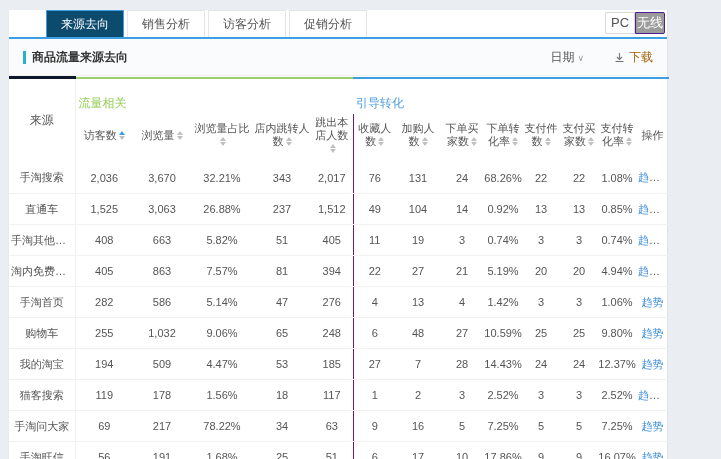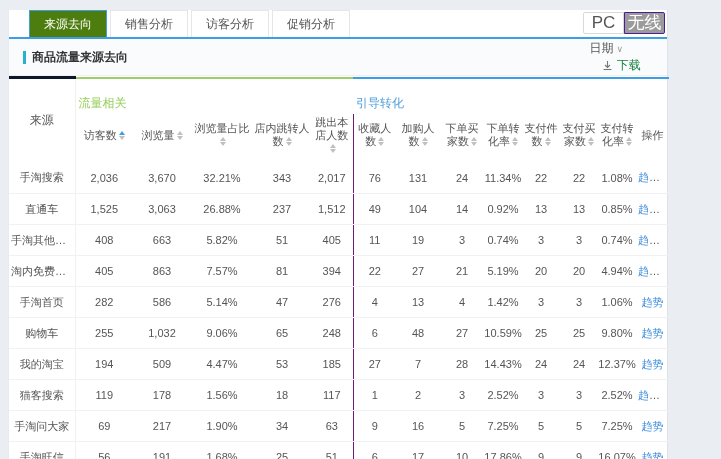--- a/index.html
+++ b/index.html
@@ -12,42 +12,42 @@
     position:absolute; left:8px; top:10px; width:660px; height:449px;
     background:#fff; border-right:1px solid #dfe3e8; border-left:1px solid #e7eaee;
   }
   
   .tabbar { display:flex; padding-left:20px; height:27px; background:#fff; }
   .tab {
     height:27px; line-height:26px; padding:0 14px; font-size:12px; color:#555;
     background:#fff; border:1px solid #e6e6e6; border-bottom:none; margin-right:3px;
     cursor:pointer; white-space:nowrap;
   }
-  .tab.active { background:#4d7c0f; border-color:#3c9fe5; color:#fff; }
+  .tab.active { background:#0c4a6e; border-color:#3c9fe5; color:#fff;margin-left:17px; }
   .blueline { height:2px; background:#3c9fe5; }
   
   .toggle { position:absolute; top:12px; right:56px; display:flex; z-index:5; }
   .toggle .tbtn {
-    width:41px; height:22px; line-height:20px; text-align:center; font-size:17px;
+    width:30px; height:22px; line-height:20px; text-align:center; font-size:13px;
     cursor:pointer;
   }
   .tbtn-pc { background:#fff; border:1px solid #d9d9d9; color:#555; border-radius:2px 0 0 2px; }
   .tbtn-wireless { background:#9b9b9b; border:1px solid #4c1d95; color:#fff; border-radius:0 2px 2px 0; }
   
   .toolbar {
     height:37px; background:#fafbfc; display:flex; align-items:center;
     padding:0 14px; border-bottom:1px solid #f0f0f0;
   }
   .tb-title { display:flex; align-items:center; font-size:12px; font-weight:bold; color:#333; }
   .tb-bar { display:inline-block; width:3px; height:13px; background:#26b3c7; margin-right:6px; }
-  .tb-right { margin-left:auto; display:flex; align-items:center; font-size:12px; color:#555;flex-direction:column; }
+  .tb-right { margin-left:auto; display:flex; align-items:center; font-size:12px; color:#555; }
   .tb-date-label { cursor:pointer; margin-right:30px; color:#555; }
   .caret { font-size:9px; color:#999; margin-left:3px; }
   .tb-range { margin-right:30px; cursor:pointer; color:#555; }
-  .tb-download { cursor:pointer; color:#15803d; display:flex; align-items:center; }
+  .tb-download { cursor:pointer; color:#a16207; display:flex; align-items:center; }
   .dl-icon { margin-right:4px; display:inline-flex; }
   
   table { width:660px; table-layout:fixed; border-collapse:collapse; }
   th, td { font-size:11px; color:#555; font-weight:normal; }
   th.source-h {
     border-top:3px solid #0f172a; border-right:1px solid #f1f1f1;
     text-align:center; color:#555; font-size:12px;
   }
   th.group { border-top:2px solid; text-align:left; font-size:12px; padding:16px 0 2px 3px; height:28px; vertical-align:top; }
   th.group.green { border-top-color:#9dce6b; color:#94ce58; }
@@ -148,21 +148,21 @@
         <tr>
           <td class="source-c">手淘搜索</td>
           <td>2,036</td>
           <td>3,670</td>
           <td>32.21%</td>
           <td>343</td>
           <td>2,017</td>
           <td class="gdiv">76</td>
           <td>131</td>
           <td>24</td>
-          <td>11.34%</td>
+          <td>68.26%</td>
           <td>22</td>
           <td>22</td>
           <td>1.08%</td>
           <td class="actions"><a>趋势</a><a>详情</a></td>
         </tr>
         <tr>
           <td class="source-c">直通车</td>
           <td>1,525</td>
           <td>3,063</td>
           <td>26.88%</td>
@@ -270,21 +270,21 @@
           <td>2.52%</td>
           <td>3</td>
           <td>3</td>
           <td>2.52%</td>
           <td class="actions"><a>趋势</a><a>详情</a></td>
         </tr>
         <tr>
           <td class="source-c">手淘问大家</td>
           <td>69</td>
           <td>217</td>
-          <td>1.90%</td>
+          <td>78.22%</td>
           <td>34</td>
           <td>63</td>
           <td class="gdiv">9</td>
           <td>16</td>
           <td>5</td>
           <td>7.25%</td>
           <td>5</td>
           <td>5</td>
           <td>7.25%</td>
           <td class="actions"><a>趋势</a></td>

